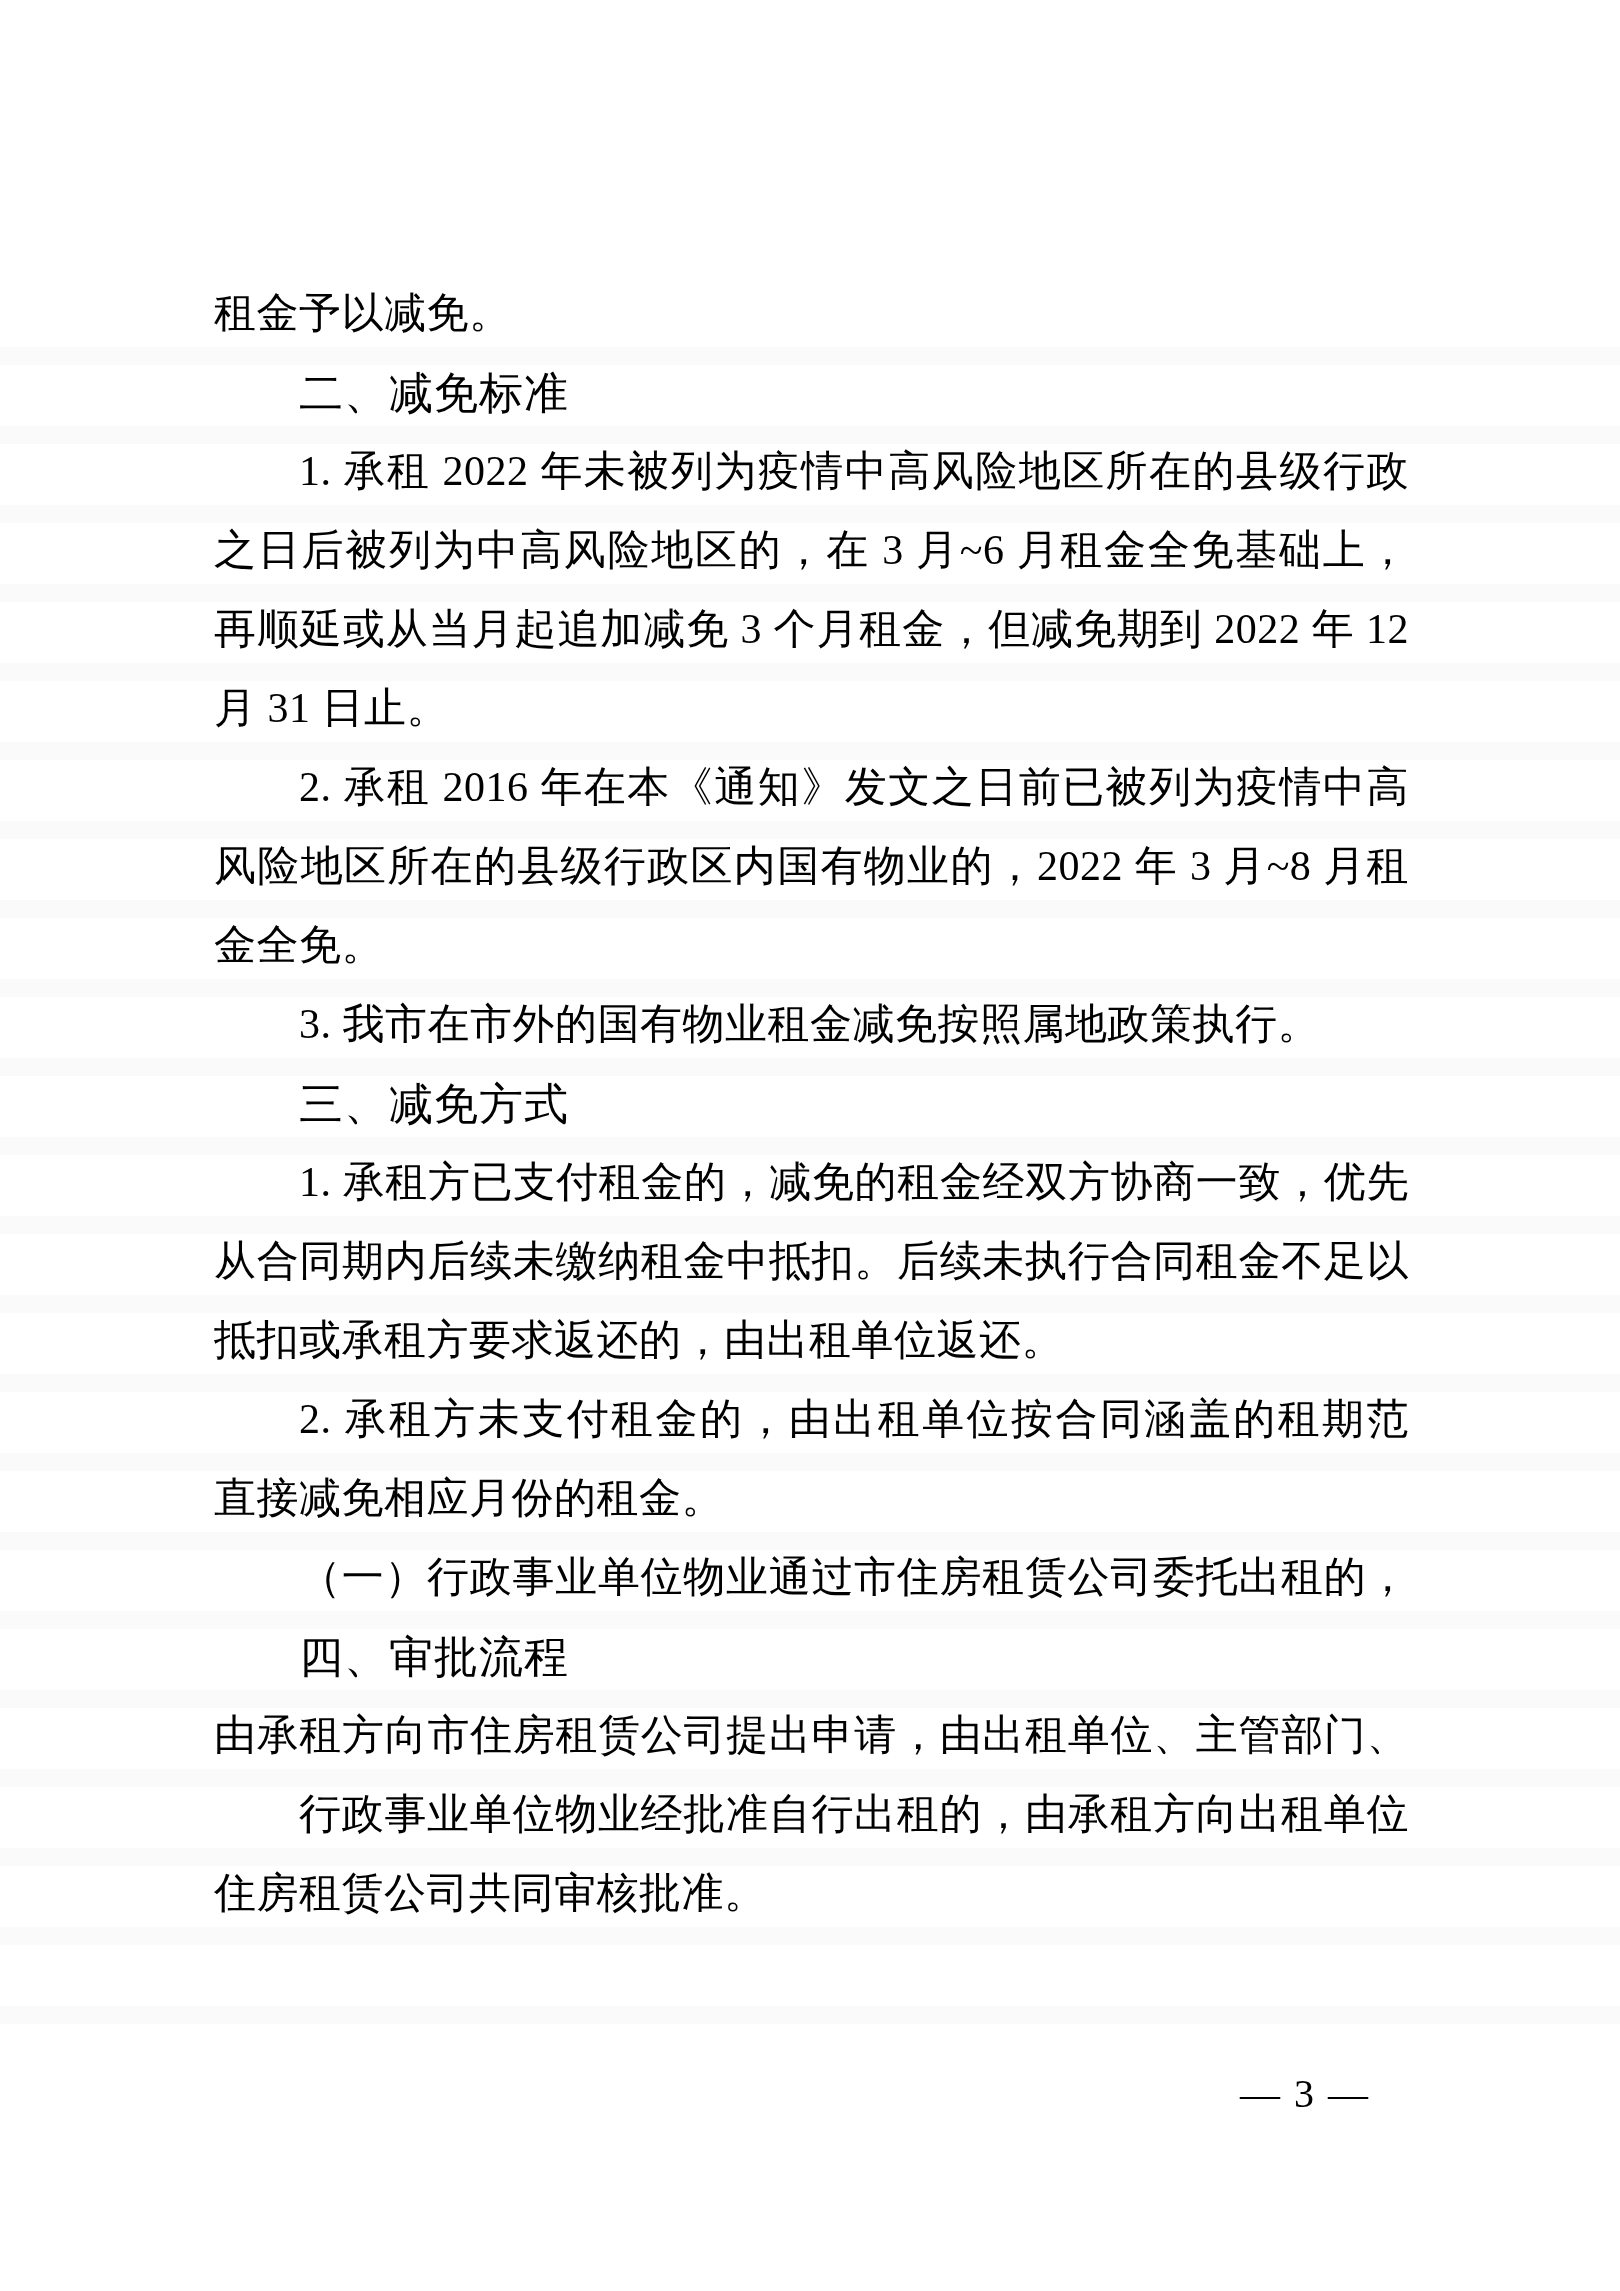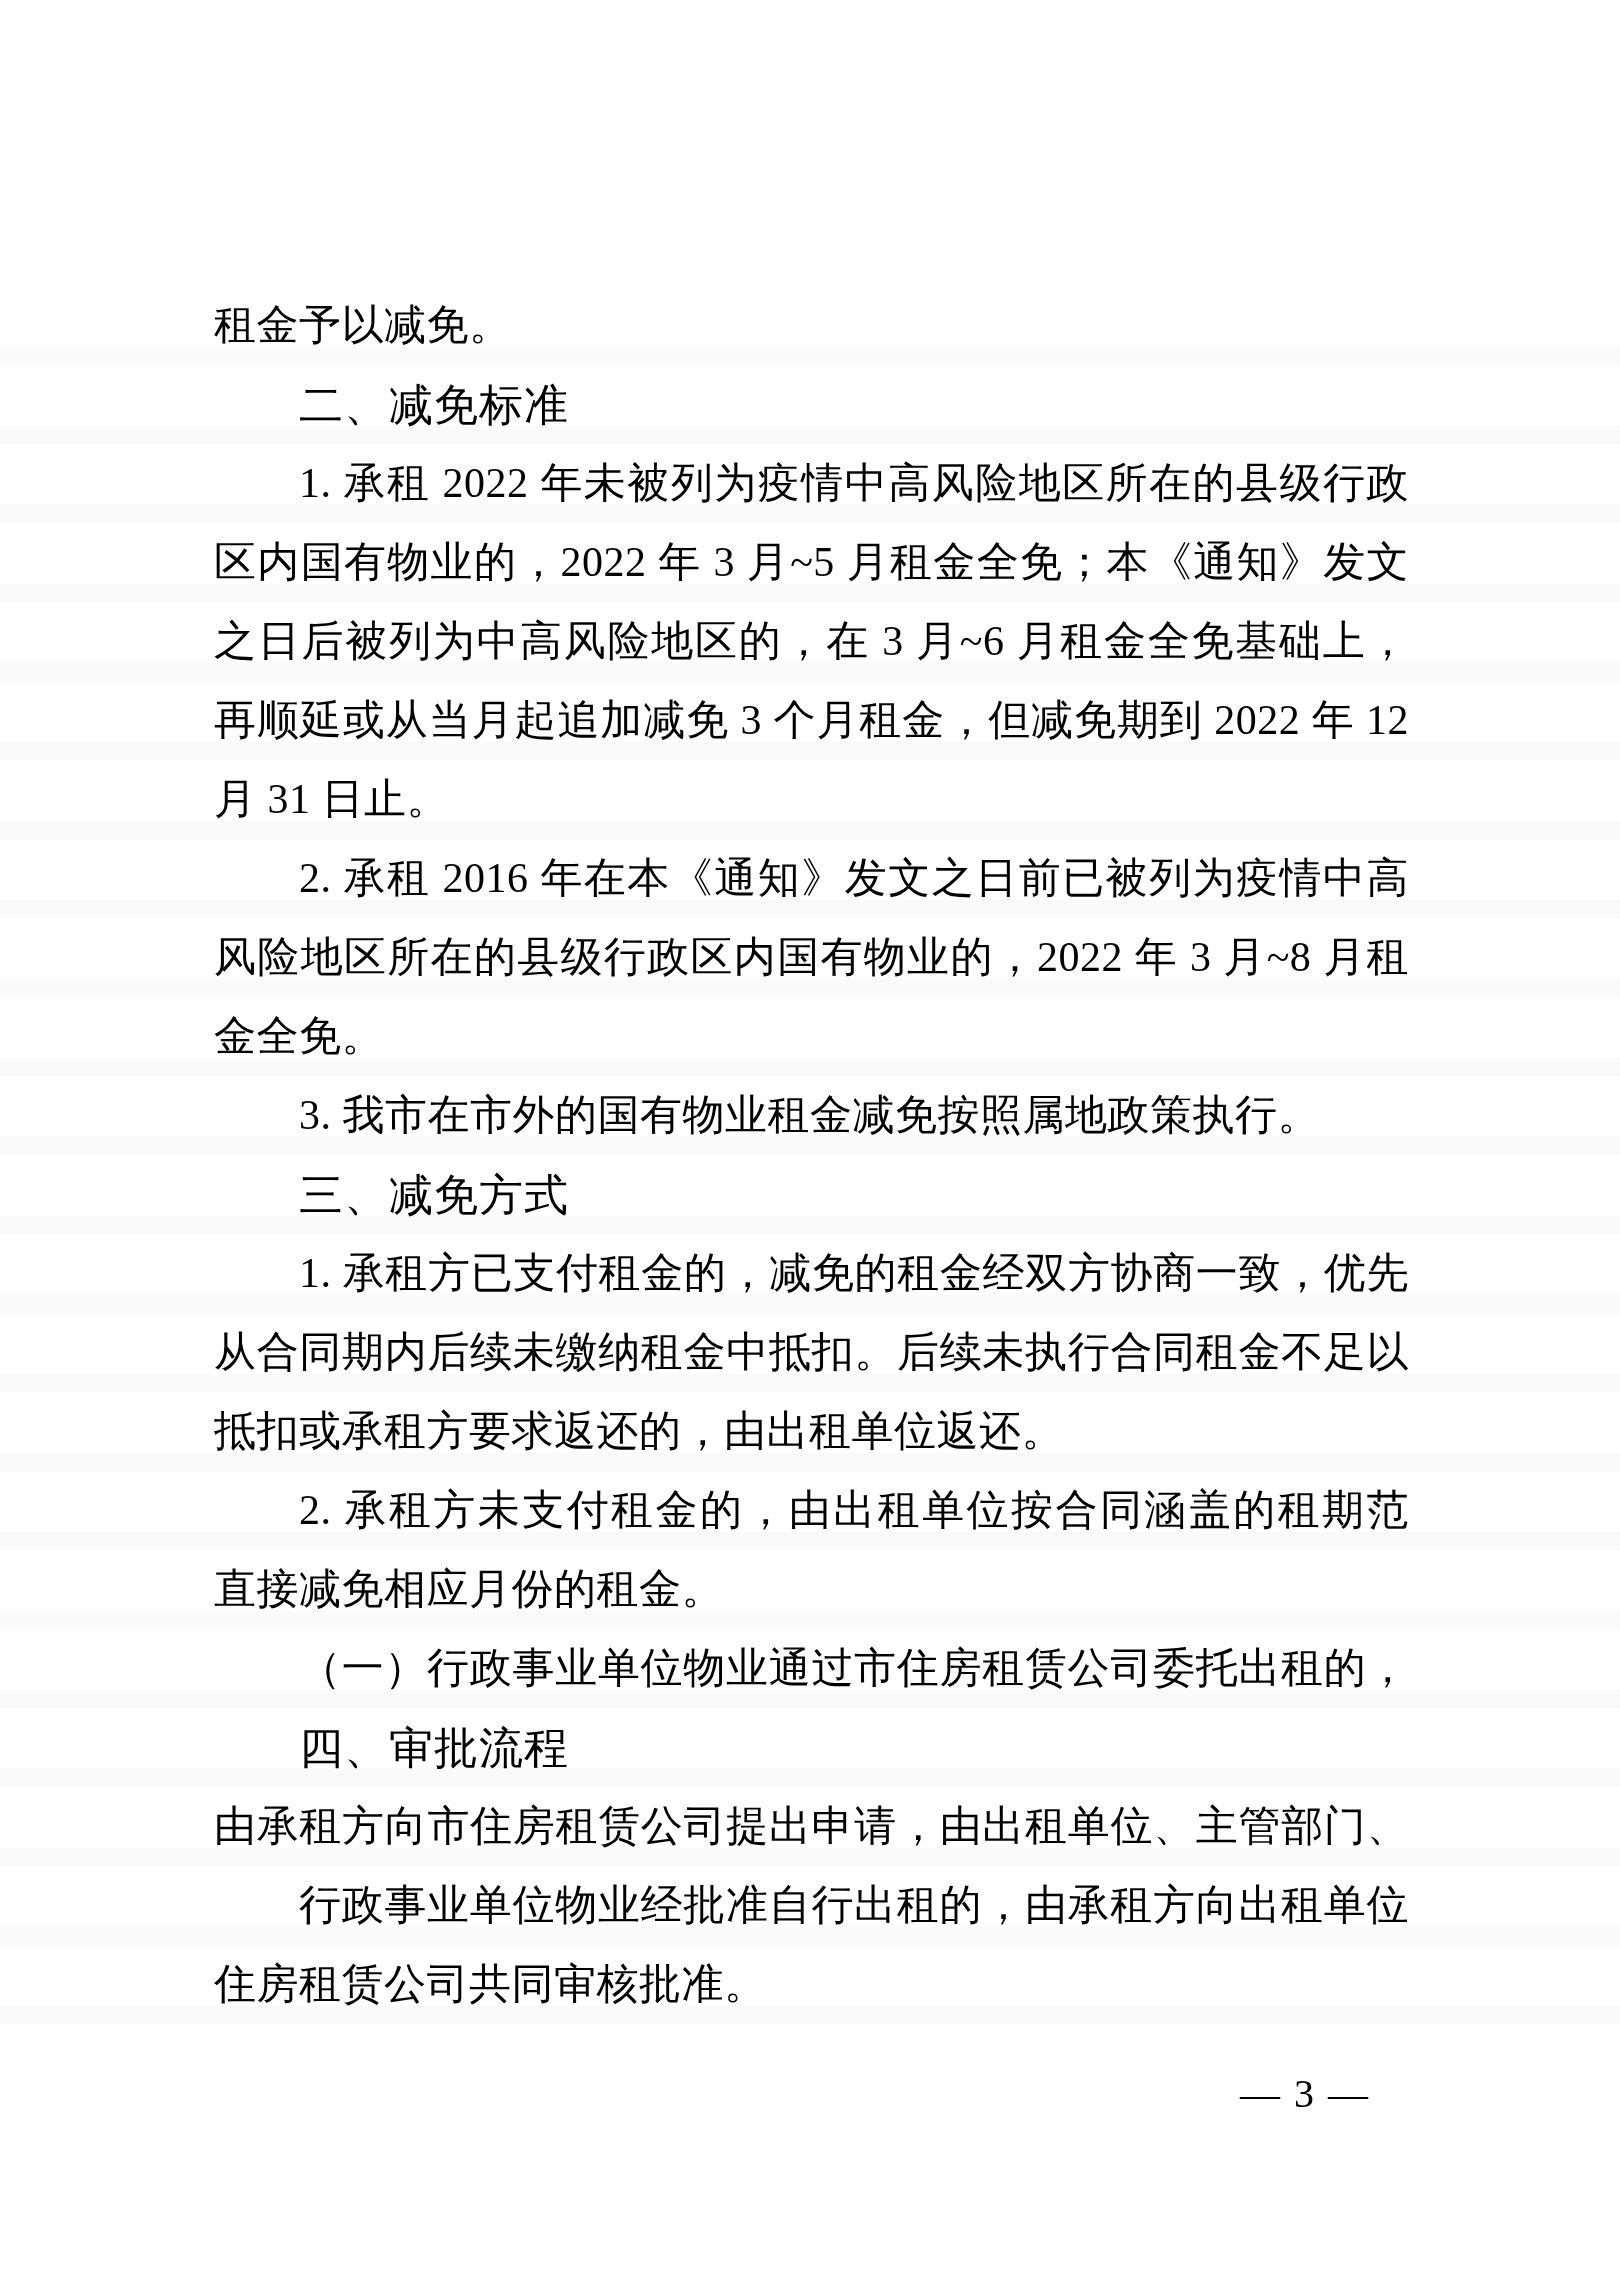--- a/index.html
+++ b/index.html
@@ -27,21 +27,21 @@
       rgba(0,0,0,0.000) 0px,
       rgba(0,0,0,0.000) 61px,
       rgba(0,0,0,0.018) 61px,
       rgba(0,0,0,0.018) 79px
     );
     pointer-events: none;
   }
   .content {
     position: absolute;
     left: 214px;
-    top: 286px;
+    top: 274px;
     width: 1195px;
   }
   .line {
     height: 79px;
     line-height: 79px;
     font-size: 42px;
     white-space: normal;
     overflow: hidden;
     letter-spacing: 0.5px;
   }
@@ -72,21 +72,20 @@
 </style>
 </head>
 <body>
 
 <div class="page">
   <div class="content">
 
   <div class="line">租金予以减免。</div>
       <div class="line heading indent">二、减免标准</div>
       <div class="line indent justify">1. 承租 2022 年未被列为疫情中高风险地区所在的县级行政</div>
-      <div class="line justify">区内国有物业的，2022 年 3 月~5 月租金全免；本《通知》发文</div>
       <div class="line justify">之日后被列为中高风险地区的，在 3 月~6 月租金全免基础上，</div>
       <div class="line justify">再顺延或从当月起追加减免 3 个月租金，但减免期到 2022 年 12</div>
       <div class="line">月 31 日止。</div>
       <div class="line indent justify">2. 承租 2016 年在本《通知》发文之日前已被列为疫情中高</div>
       <div class="line justify">风险地区所在的县级行政区内国有物业的，2022 年 3 月~8 月租</div>
       <div class="line">金全免。</div>
       <div class="line indent">3. 我市在市外的国有物业租金减免按照属地政策执行。</div>
       <div class="line heading indent">三、减免方式</div>
       <div class="line indent justify">1. 承租方已支付租金的，减免的租金经双方协商一致，优先</div>
       <div class="line justify">从合同期内后续未缴纳租金中抵扣。后续未执行合同租金不足以</div>

